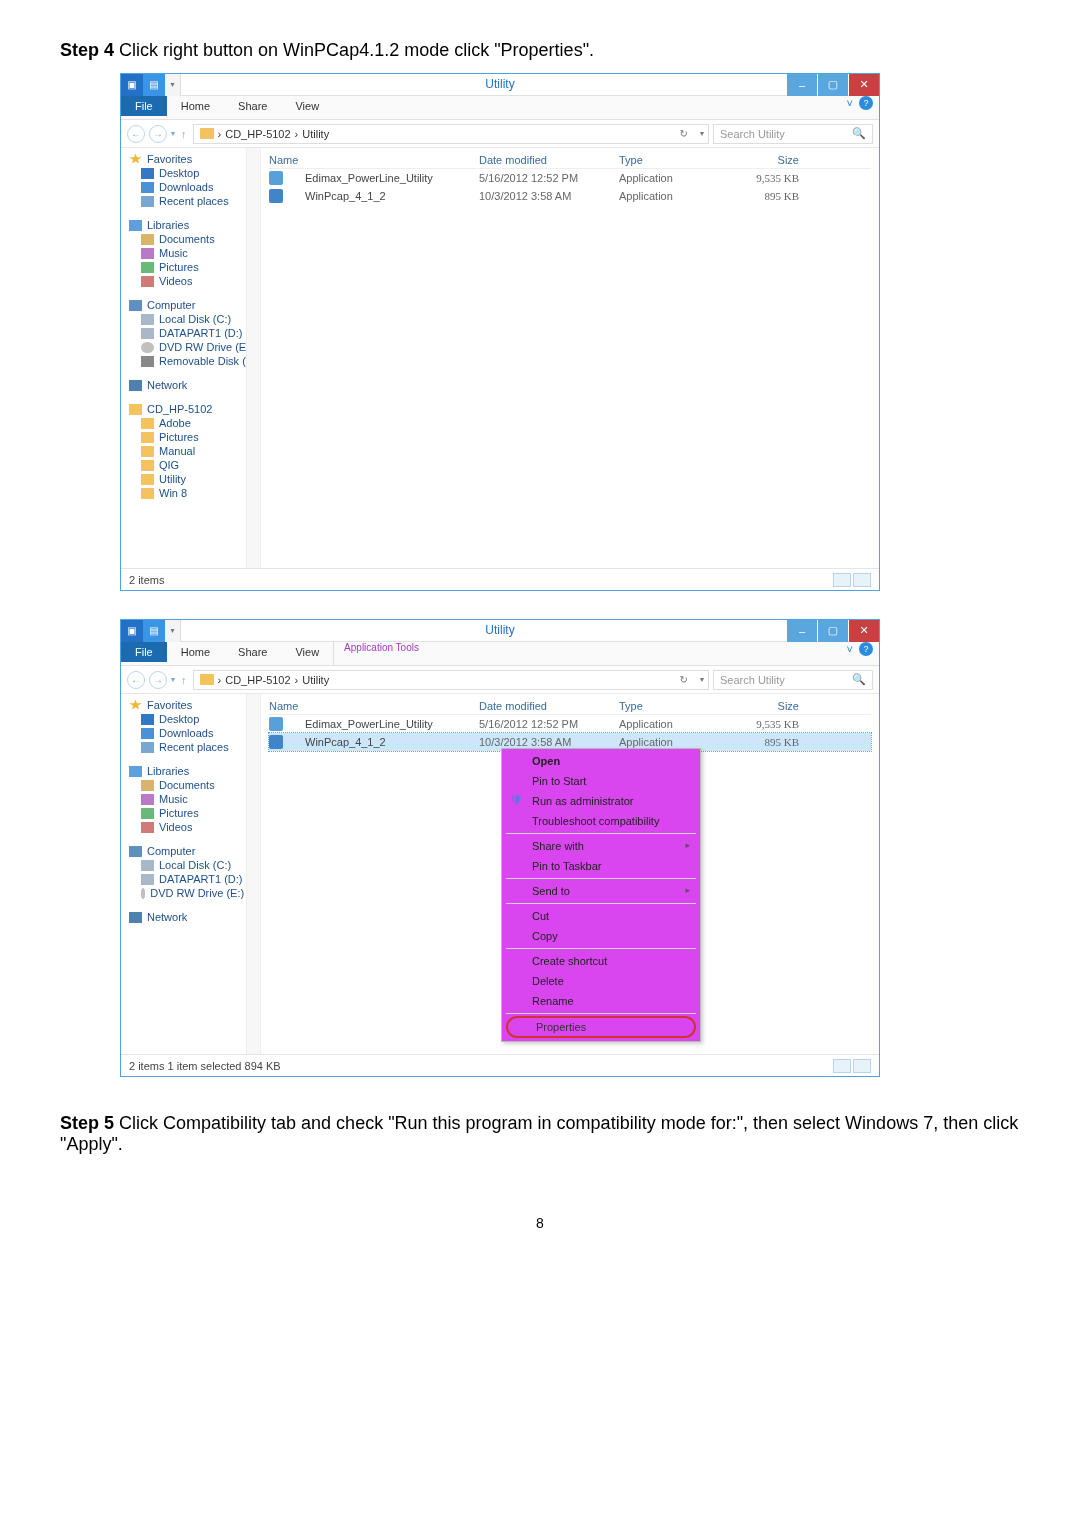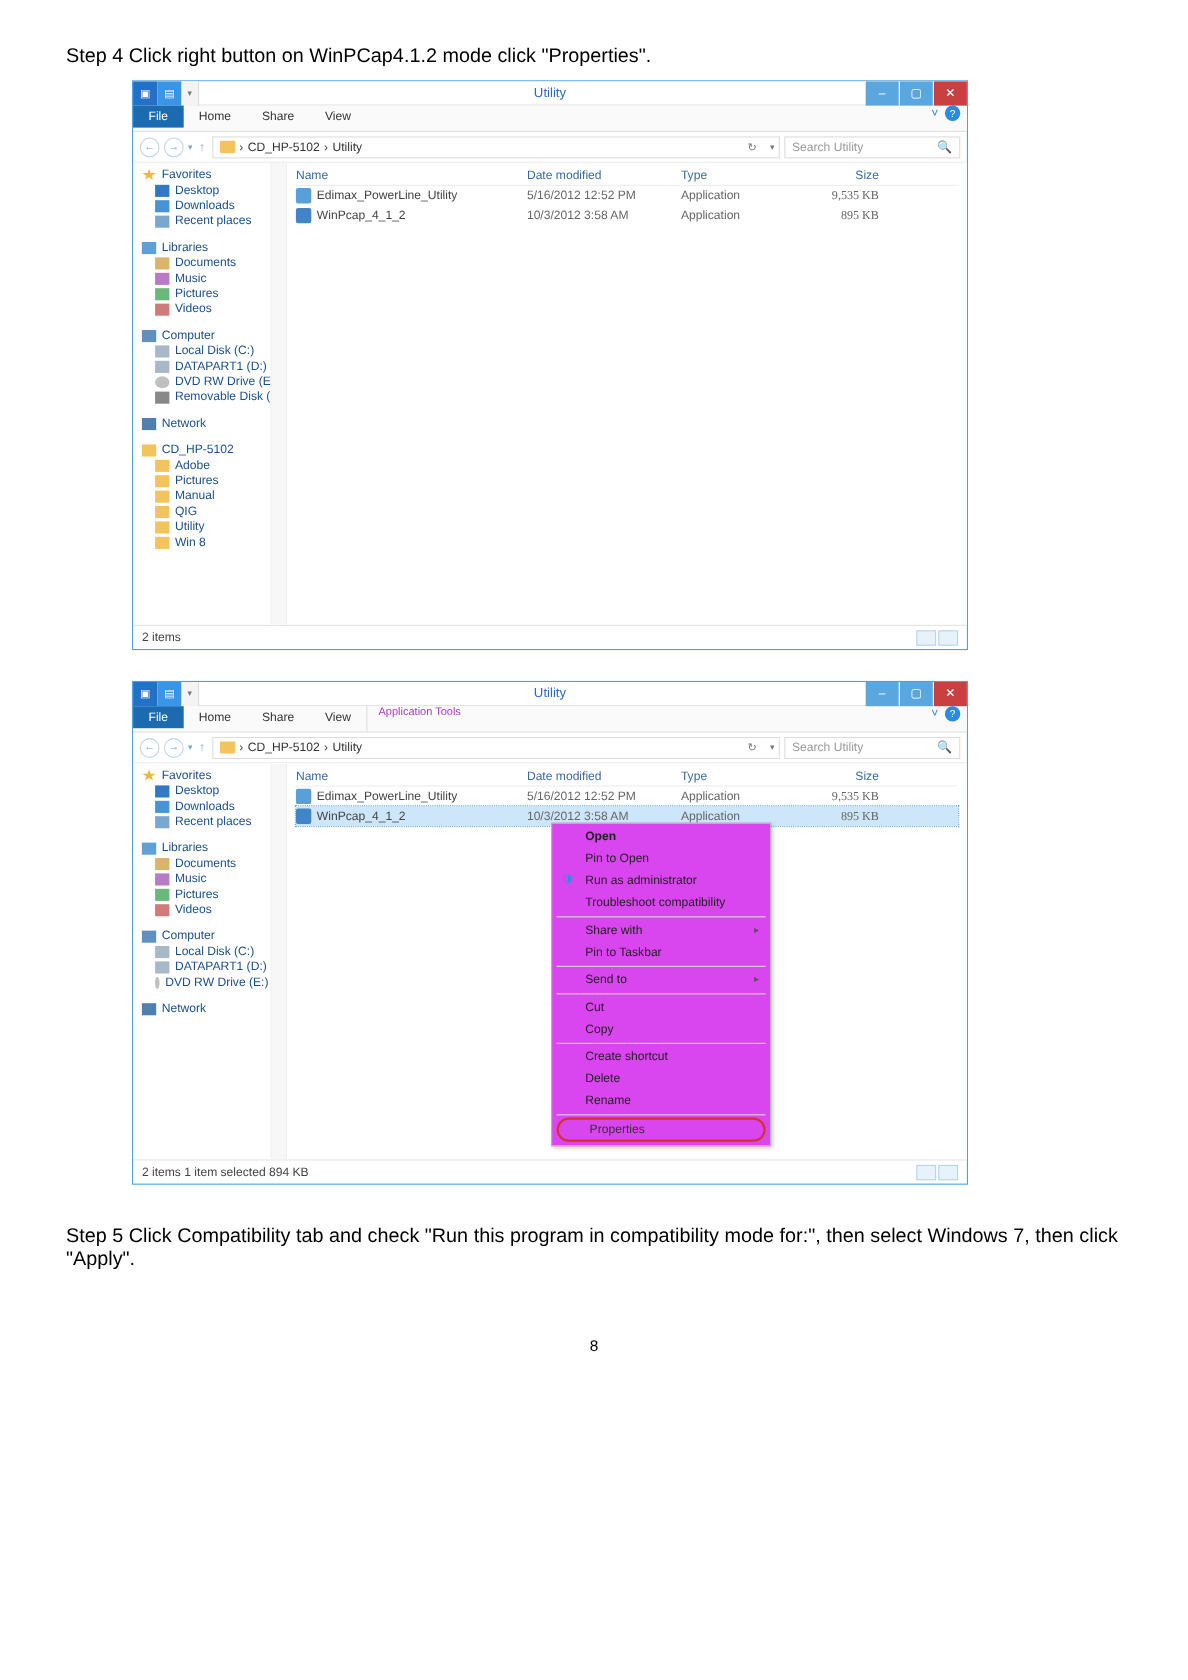--- a/index.html
+++ b/index.html
@@ -4,21 +4,21 @@
 <style>
   * { box-sizing: border-box; margin: 0; padding: 0; }
   body {
     font-family: "Segoe UI", Tahoma, sans-serif;
     background: #fff;
     color: #000;
     padding: 40px 60px;
     width: 1080px;
   }
   .step-line { font-size: 18px; margin-bottom: 12px; }
-  .step-bold { font-weight: 400; }
+  .step-bold { font-weight: 700; }
   .step5 { margin-top: 36px; }
 
   .window {
     width: 760px;
     border: 1px solid #4aa3df;
     background: #fff;
     font-size: 11px;
     color: #333;
     margin-left: 60px;
     margin-bottom: 28px;
@@ -226,21 +226,21 @@
     display: flex;
     font-size: 11px;
     color: #444;
     padding: 2px 0;
     align-items: center;
   }
   .file-row.selected {
     background: #cde6f9;
     outline: 1px dotted #5aa7e0;
   }
-  .fc-name { width: 210px; display: flex; align-items: center; gap: 5px; }
+  .fc-name { width: 210px; display: flex; align-items: center; gap: 22px; }
   .fc-date { width: 140px; color: #666; }
   .fc-type { width: 100px; color: #666; }
   .fc-size { width: 80px; text-align: right; color: #666; font-family: Liberation Serif, serif; }
   .app-ico { width: 14px; height: 14px; background: #5aa0d8; border-radius: 2px; }
   .app-ico2 { width: 14px; height: 14px; background: #4185c8; border-radius: 2px; }
 
   .ctxmenu {
     position: absolute;
     left: 240px;
     top: 54px;
@@ -637,21 +637,21 @@
             <span class="app-ico2"></span>
             <span>WinPcap_4_1_2</span>
           </div>
         <div class="fc-date">10/3/2012 3:58 AM</div>
         <div class="fc-type">Application</div>
         <div class="fc-size">895 KB</div>
       </div>
 
       <div class="ctxmenu">
         <div class="ctx-item bold">Open</div>
-        <div class="ctx-item">Pin to Open</div>
+        <div class="ctx-item">Pin to Start</div>
         <div class="ctx-item ctx-shield">Run as administrator</div>
         <div class="ctx-item">Troubleshoot compatibility</div>
         <div class="ctx-sep"></div>
         <div class="ctx-item arrow">Share with</div>
         <div class="ctx-item">Pin to Taskbar</div>
         <div class="ctx-sep"></div>
         <div class="ctx-item arrow">Send to</div>
         <div class="ctx-sep"></div>
         <div class="ctx-item">Cut</div>
         <div class="ctx-item">Copy</div>

